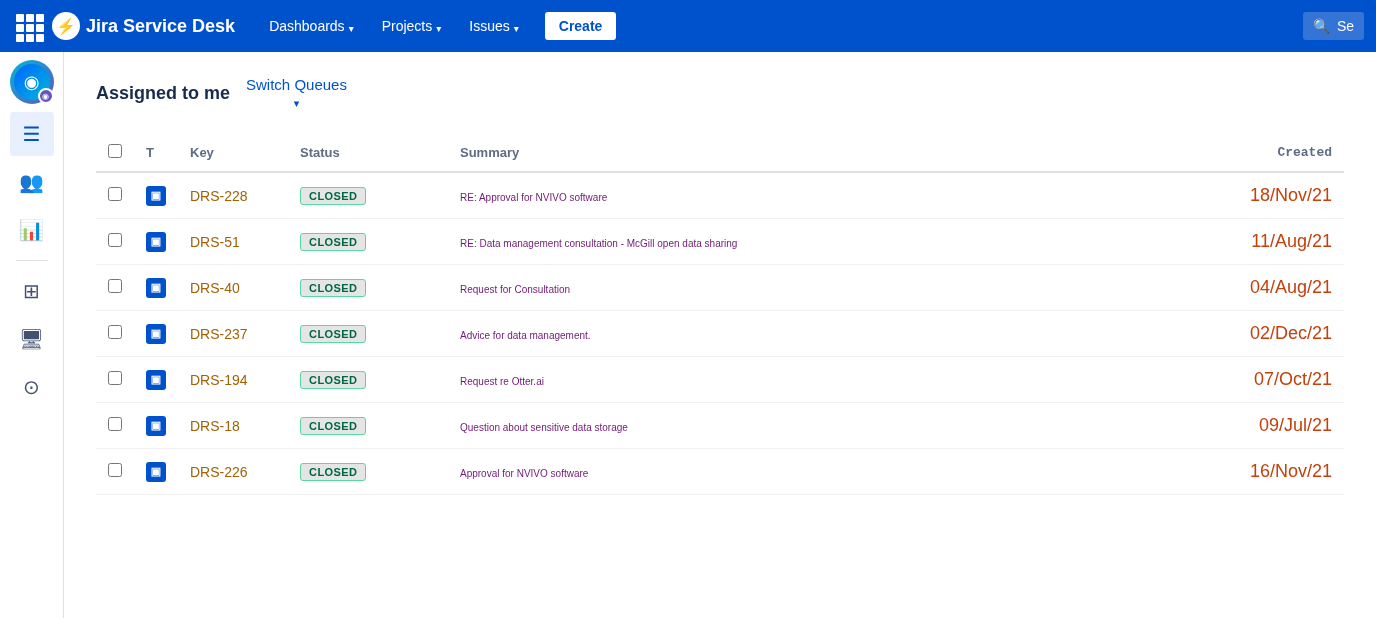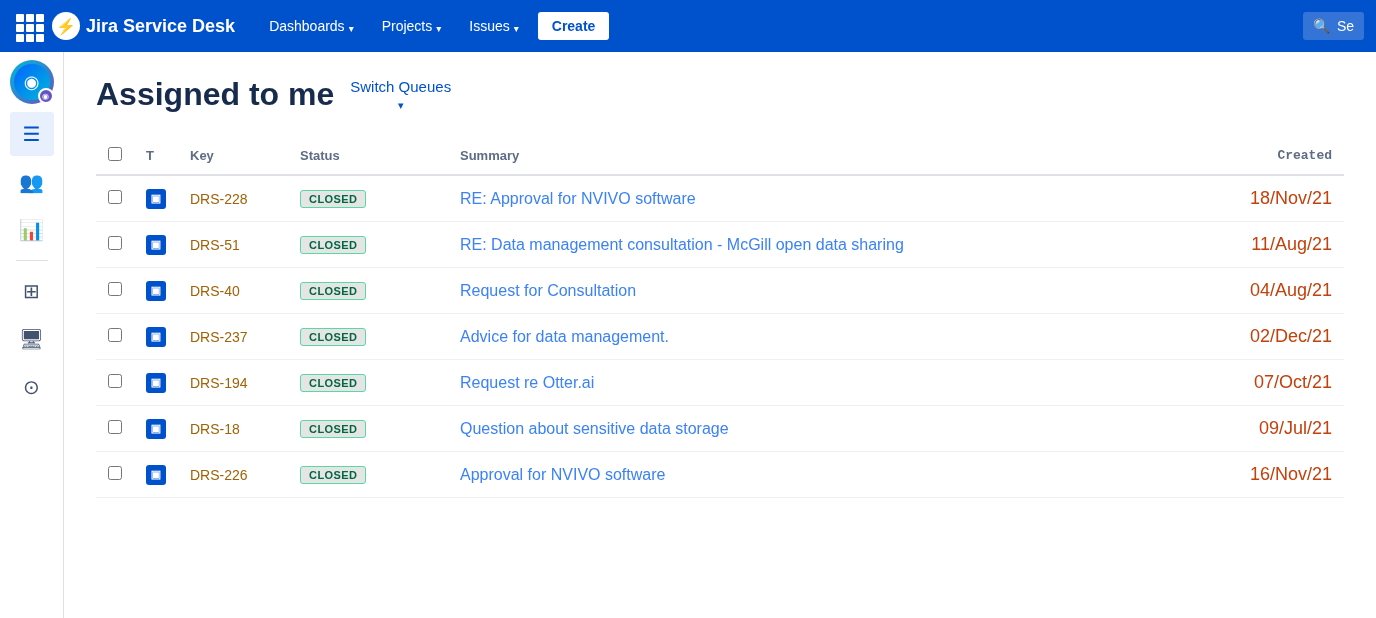--- a/index.html
+++ b/index.html
@@ -35,21 +35,21 @@
       color: #fff; font-size: 14px; font-weight: 500;
       padding: 6px 10px; border-radius: 3px;
       cursor: pointer; display: flex; align-items: flex-end; gap: 4px;
       text-decoration: none;
     }
     .topnav-navitem .chevron { font-size: 10px; }
     .topnav-create {
       background: #fff; color: #0052cc;
       border: none; border-radius: 3px;
       padding: 6px 14px; font-size: 14px; font-weight: 600;
-      cursor: pointer; margin-left: 1px;
+      cursor: pointer; margin-left: 8px;
     }
     .topnav-search {
       margin-left: auto;
       background: rgba(255,255,255,0.2);
       border: none; border-radius: 3px;
       color: #fff; padding: 6px 10px; font-size: 14px;
       display: flex; align-items: center; gap: 6px;
       cursor: pointer; min-width: 60px;
     }
 
@@ -98,21 +98,21 @@
     .main {
       flex: 1;
       padding: 24px 32px;
       overflow-y: auto;
     }
     .page-header {
       display: flex; align-items: center; gap: 16px;
       margin-bottom: 24px;
     }
     .page-title {
-      font-size: 32px; font-weight: 700; color: #172b4d;
+      font-size: 18px; font-weight: 700; color: #172b4d;
     }
     .switch-queues-btn {
       color: #0052cc; font-size: 15px; font-weight: 500;
       cursor: pointer; display: flex; align-items: center; gap: 4px;
       background: none; border: none; flex-direction: column;
     }
     .switch-queues-btn .chevron { font-size: 11px; }
 
     
     .queue-table { width: 100%; border-collapse: collapse; }
@@ -154,21 +154,21 @@
       font-weight: 700;
       letter-spacing: 0.04em;
     }
 
     .issue-key {
       color: #a16207; font-size: 14px; font-weight: 500;
       cursor: pointer; text-decoration: none;
     }
 
     .issue-summary {
-      color: #3b82f6; font-size: 16px; cursor: pointer;
+      color: #701a75; font-size: 10px; cursor: pointer;
     }
 
     .created-date { color: #c2410c; font-size: 18px; }
 
     th.col-created-th { text-align: right; font-family: Liberation Mono, monospace; }
   </style>
 </head>
 <body>
 
 <nav class="topnav">

